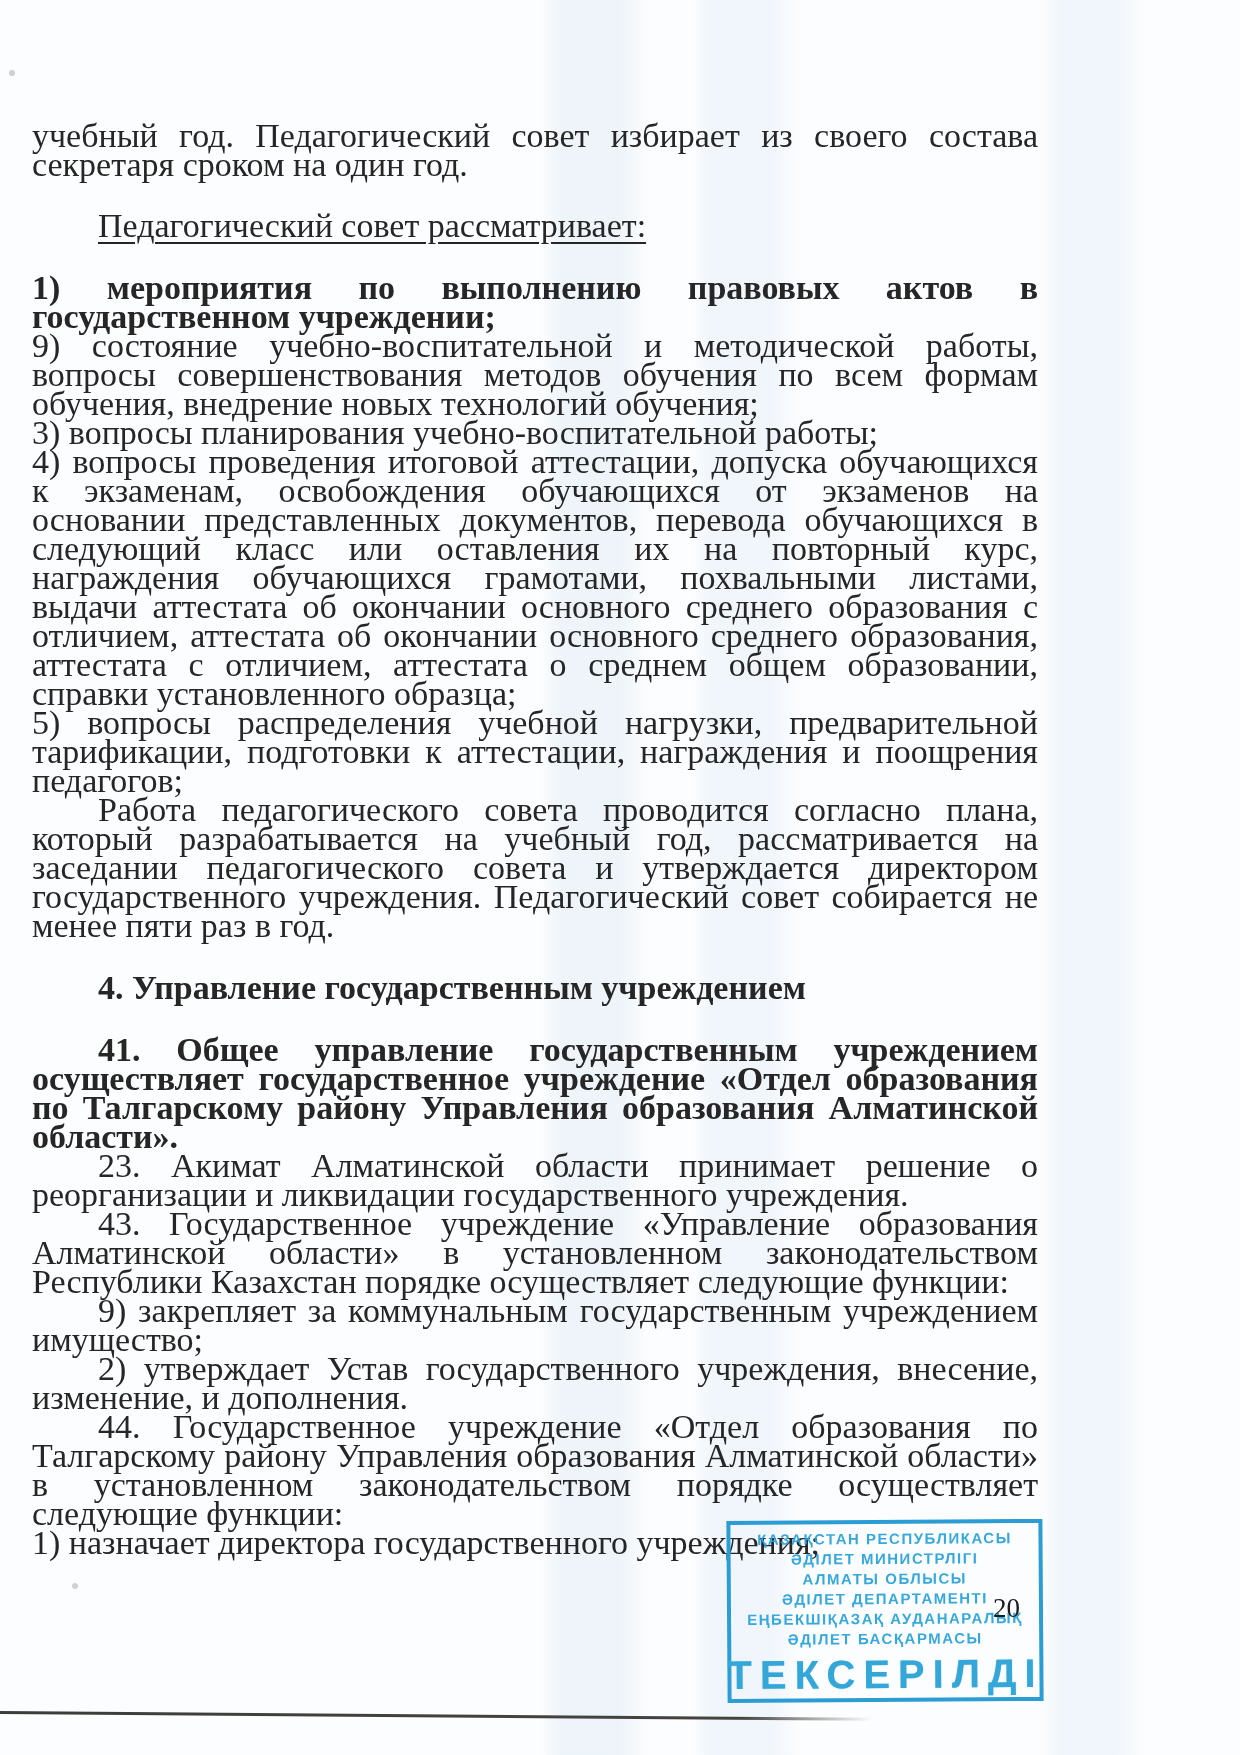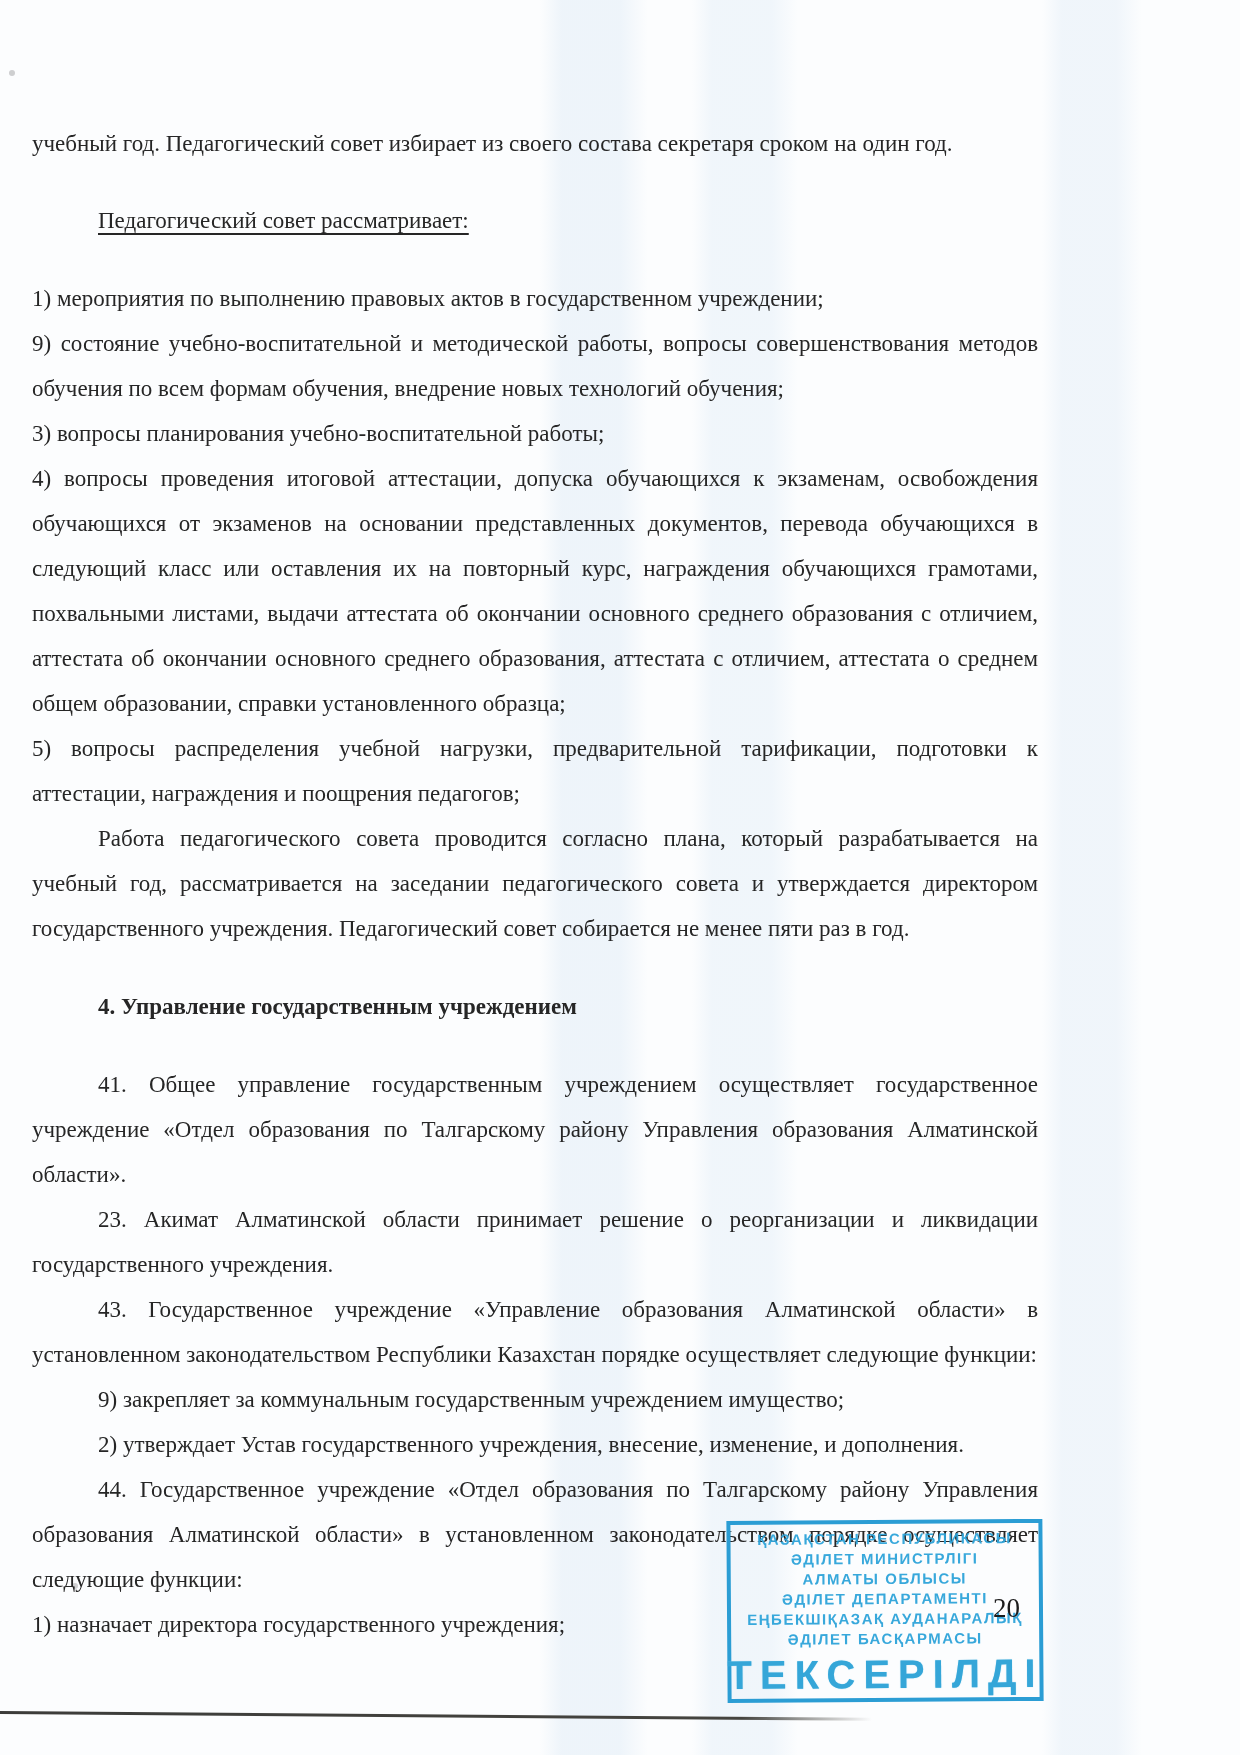--- a/index.html
+++ b/index.html
@@ -19,28 +19,28 @@
         rgba(205,224,241,0.30) 562px, rgba(205,224,241,0.30) 620px,
         rgba(255,255,255,0) 648px, rgba(255,255,255,0) 692px,
         rgba(206,225,242,0.26) 712px, rgba(206,225,242,0.26) 772px,
         rgba(255,255,255,0) 798px, rgba(255,255,255,0) 1042px,
         rgba(205,224,241,0.26) 1062px, rgba(205,224,241,0.26) 1116px,
         rgba(255,255,255,0) 1142px);
   }
   .text-block{
     position:absolute;
     left:32px;top:121px;width:1006px;
-    font-size:23px;line-height:45px;
+    font-size:34px;line-height:29px;
     color:#262626;
     text-align:justify;
   }
   .para{margin:0;}
   .ind{text-indent:66px;}
   .gap-lg{margin-top:32px;}
-  .gap-md{margin-top:33px;}
+  .gap-md{margin-top:33px;font-weight:bold;}
   .head-underline{
     text-decoration:underline;
     text-decoration-thickness:2px;
     text-underline-offset:5px;
   }
   .sec-title{font-weight:bold;margin-top:33px;}
   .stamp{
     position:absolute;
     left:727px;top:1520px;
     width:316px;height:182px;

